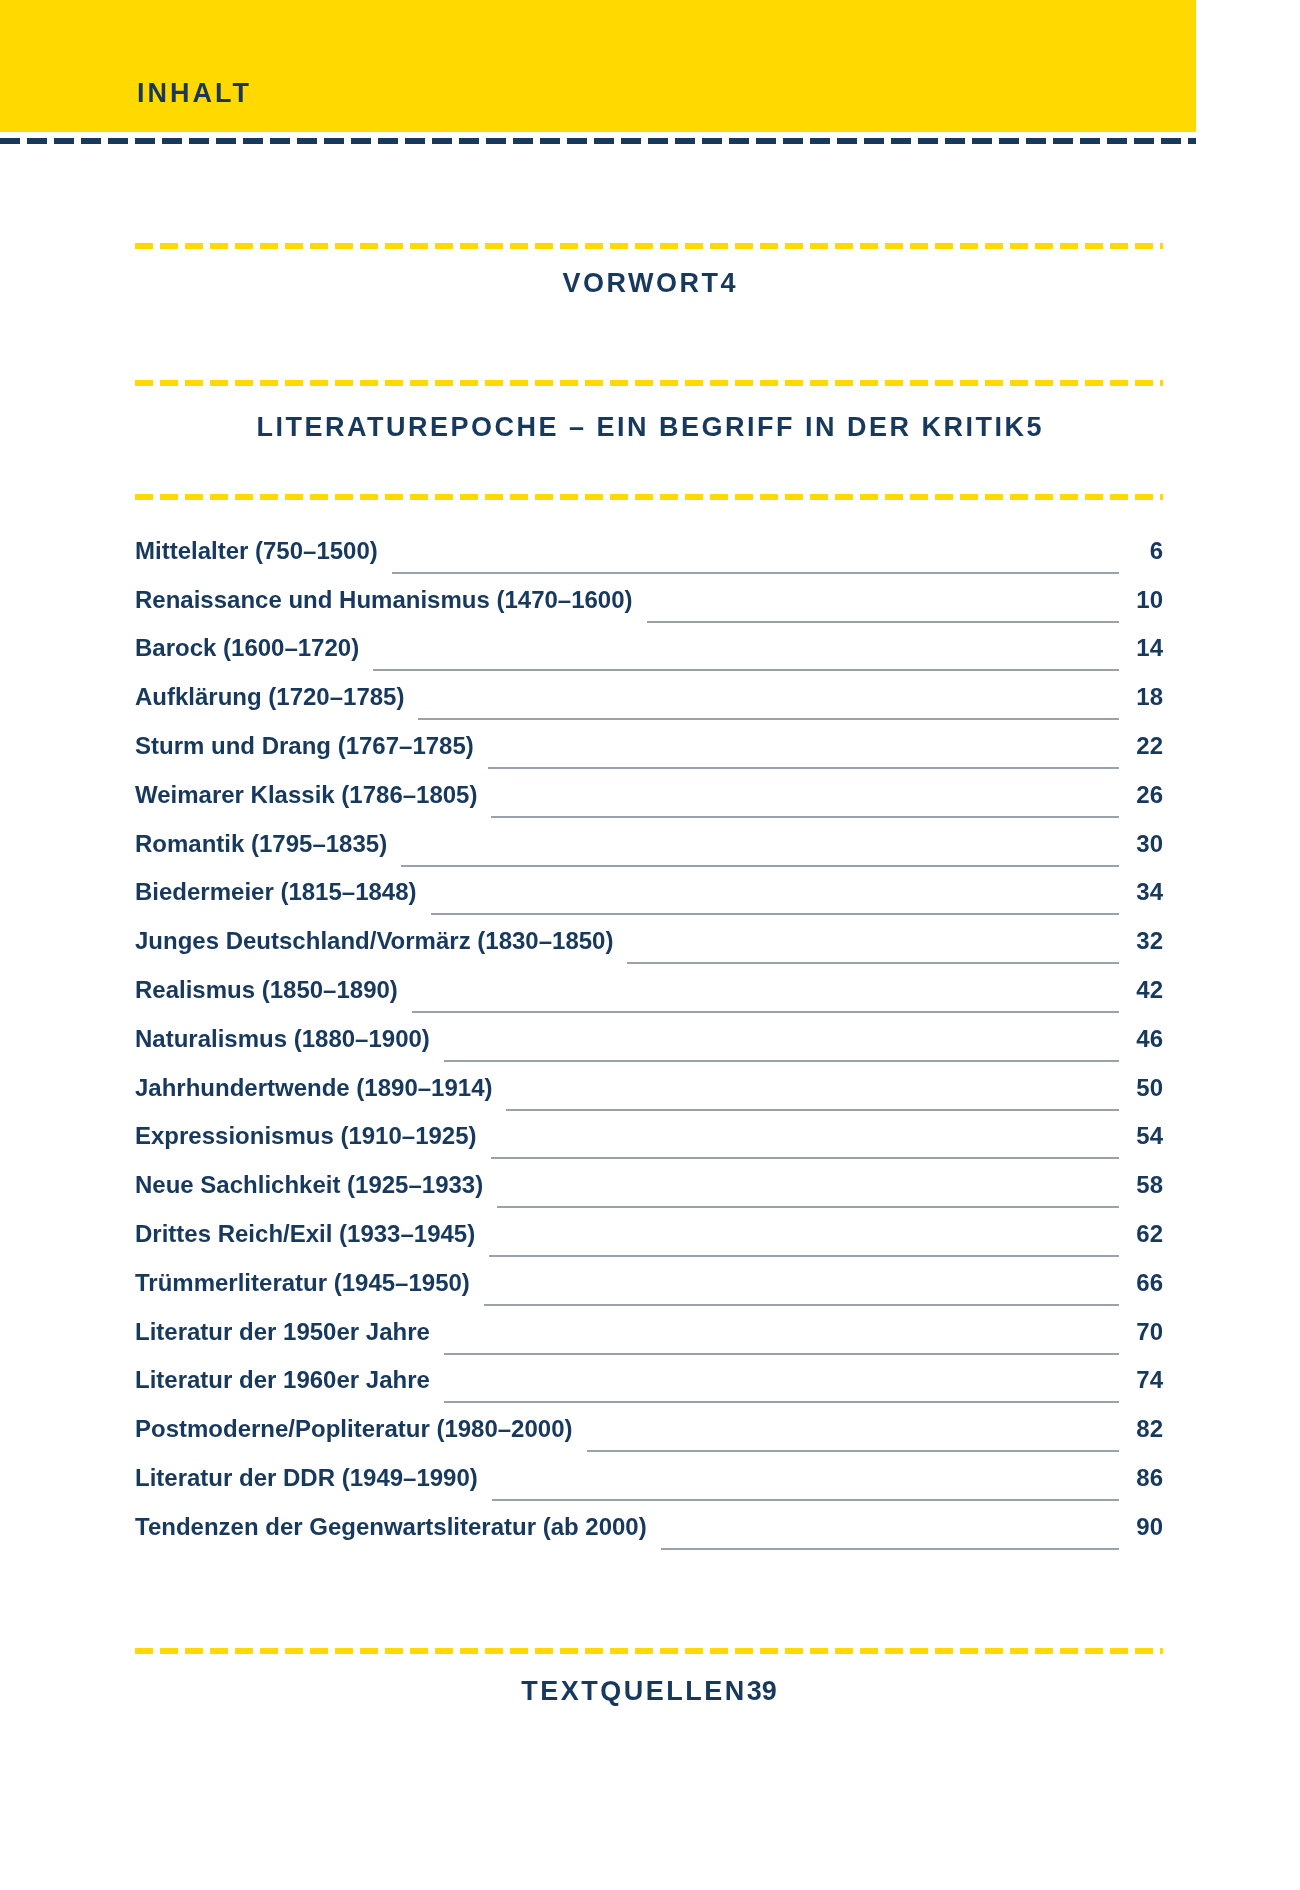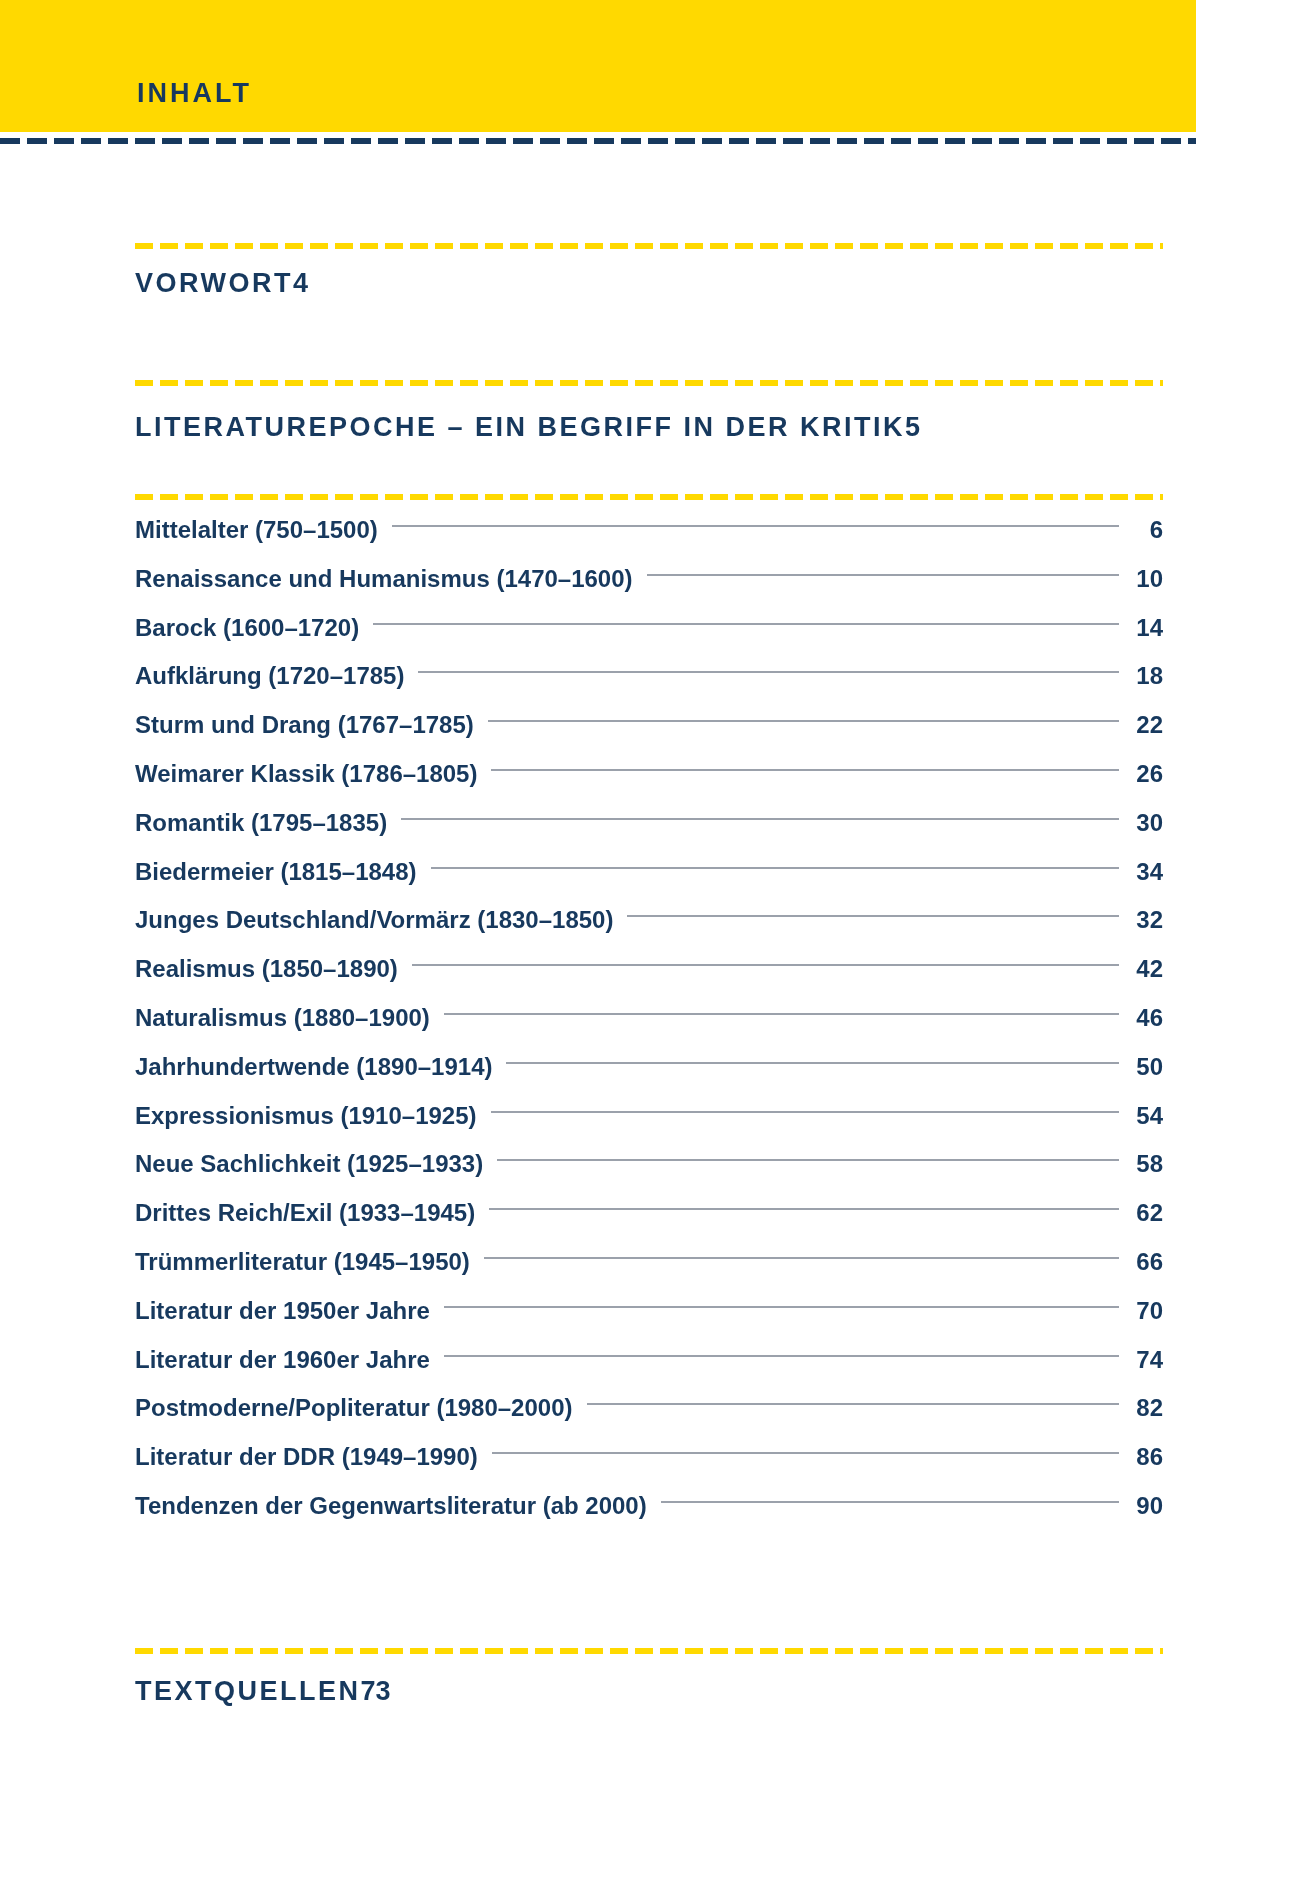--- a/index.html
+++ b/index.html
@@ -48,41 +48,41 @@
   .rule-1 { top: 243px; }
   .rule-2 { top: 380px; }
   .rule-3 { top: 494px; }
   .rule-4 { top: 1648px; }
   
   .heading-row {
     position: absolute;
     left: 135px;
     width: 1028px; height: 34px;
     display: flex;
-    justify-content: flex-start;
+    justify-content: center;
     align-items: center;
     color: #17395E;
     font-size: 27px;
     font-weight: 700;
   }
   .heading-row .h-label { letter-spacing: 2.5px; }
   .heading-row .h-page { letter-spacing: 0; text-align: right; }
   .row-vorwort     { top: 266px; }
   .row-literatur   { top: 410px; }
   .row-textquellen { top: 1674px; }
   
   .toc-list {
     position: absolute;
     left: 135px; top: 516px;
     width: 1028px;
   }
   .toc-row {
     height: 48.8px;
     display: flex;
-    align-items: flex-start;
+    align-items: flex-end;
     color: #17395E;
     font-size: 24px;
     font-weight: 700;
   }
   .toc-label { white-space: nowrap; }
   .toc-leader {
     flex: 1;
     height: 0;
     border-bottom: 2px solid #9BA1AB;
     margin: 0 12px 0 14px;
@@ -242,16 +242,16 @@
     <div class="toc-row">
       <span class="toc-label">Tendenzen der Gegenwartsliteratur (ab 2000)</span>
       <span class="toc-leader"></span>
       <span class="toc-page">90</span>
     </div>
   </div>
 
   <div class="yellow-rule rule-4"></div>
   <div class="heading-row row-textquellen">
     <span class="h-label">TEXTQUELLEN</span>
-    <span class="h-page">73</span>
+    <span class="h-page">39</span>
   </div>
 
 </div>
 
 </body></html>

